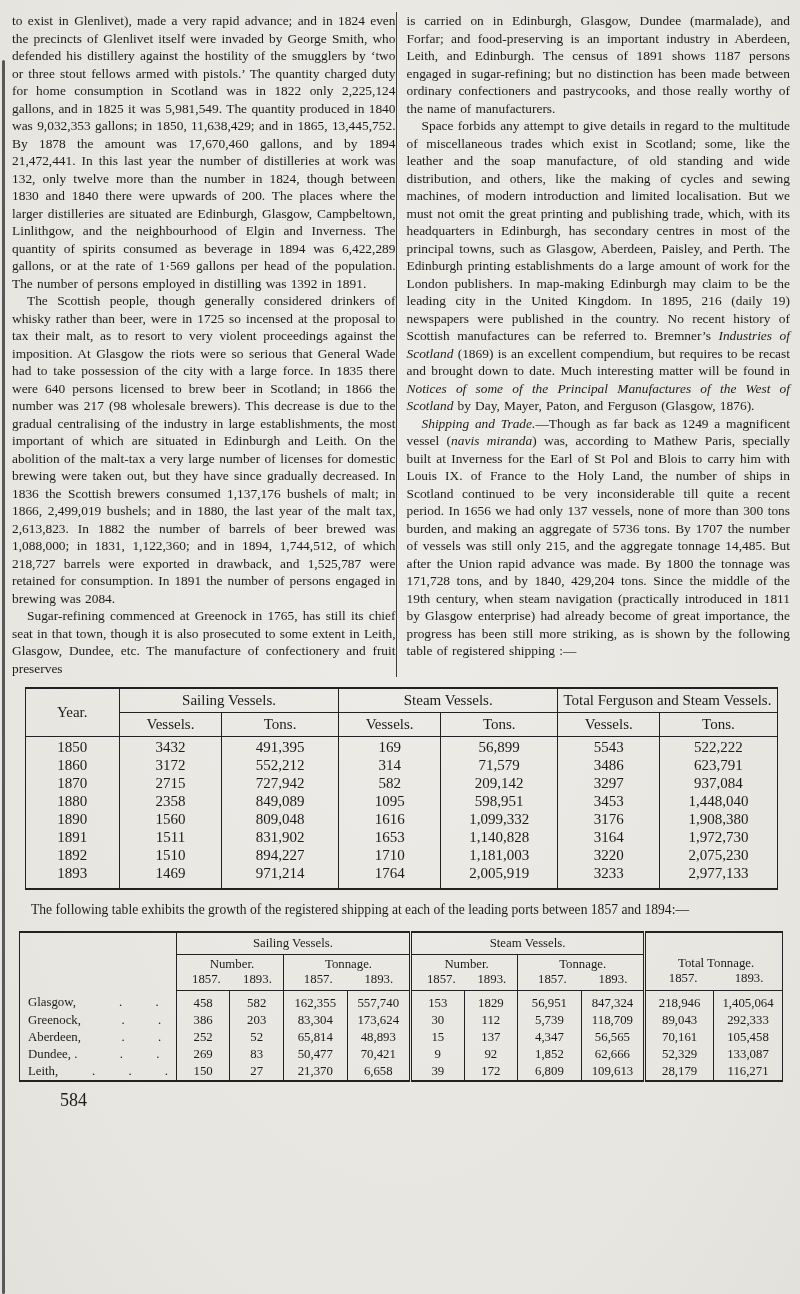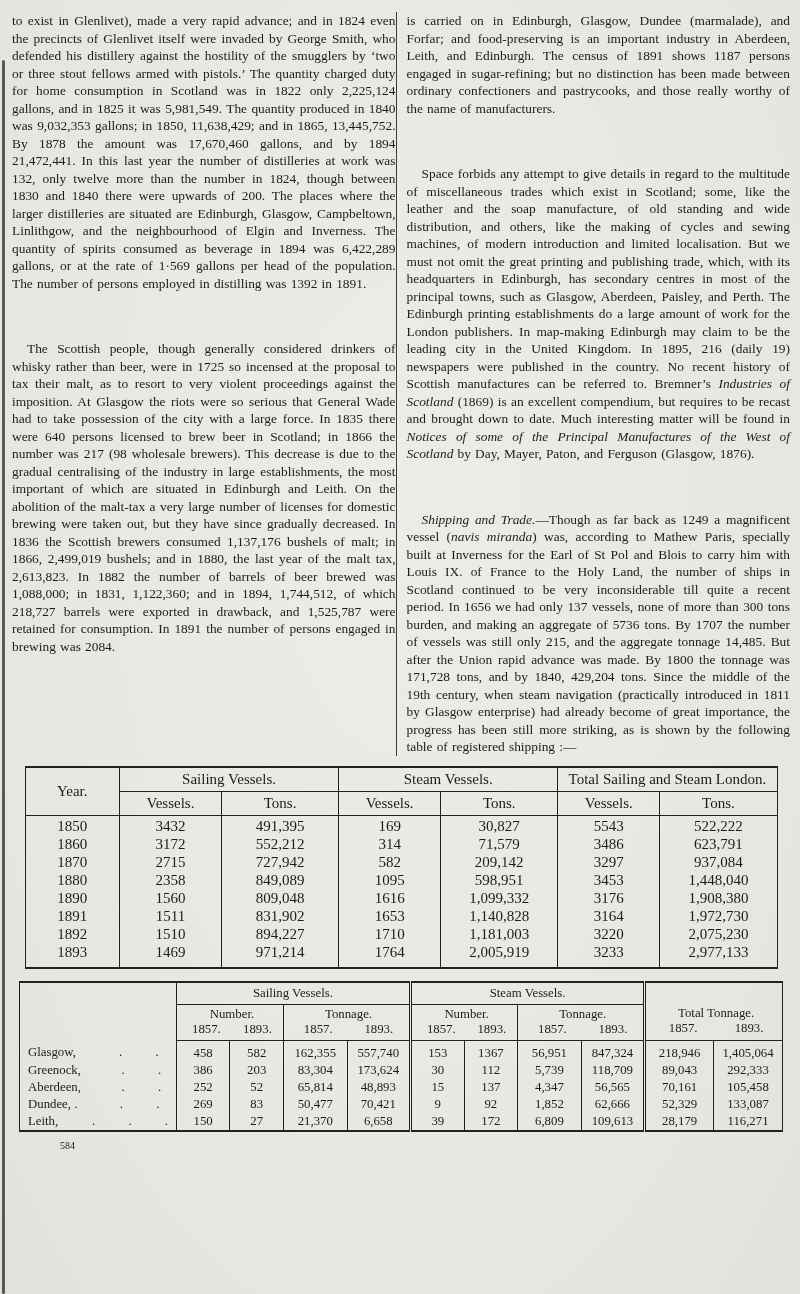--- a/index.html
+++ b/index.html
@@ -22,21 +22,21 @@
   }
   .cols{display:flex;align-items:stretch;}
   .col{
     width:50%;text-align:justify;
     font-size:13.4px;line-height:17.5px;
     word-spacing:.06em;
   }
   .col.left{border-right:1.2px solid #3b3b3b;}
   .col.right{padding-left:10px;}
   .col p{margin:0;}
-  .col p.ind{text-indent:15px;margin-top:48px;}
+  .col p.ind{text-indent:15px;}
   .it{font-style:italic;}
 
   table{border-collapse:collapse;table-layout:fixed;}
   .t1{
     width:753px;margin:10px auto 0 auto;font-size:15px;
     border:1.4px solid #222;border-top:2.4px solid #222;border-bottom:2.2px solid #222;
   }
   .t1 th{font-weight:normal;padding:3px 4px;}
   .t1 thead th{border-bottom:1.2px solid #222;}
   .t1 th,.t1 td{border-left:1.1px solid #222;text-align:center;}
@@ -71,34 +71,35 @@
   .t2 td.port .pdots{flex:1;text-align:center;word-spacing:30px;overflow:hidden;white-space:nowrap;padding-left:14px;}
   .t2 col.c-port{width:20.5%;}
   .t2 col.c-num{width:7%;}
   .t2 col.c-ton{width:8.3%;}
   .t2 col.c-tot{width:9%;}
 
   .t1 col.c1{width:12.5%;}
   .t1 col.cv{width:13.5%;}
   .t1 col.ct{width:15.5%;}
 
-  .pageno{margin:8px 0 0 48px;font-size:10px;}
+  .pageno{margin:8px 0 0 48px;font-size:18px;}
 </style>
 </head>
 <body>
 
 <div class="scan-edge"></div>
 
 <div class="page">
 
 
   <div class="cols">
     <div class="col left" id="left-col">
         <p><span>to exist in Glenlivet), made a very rapid advance; and in 1824 even the precincts of Glenlivet itself were invaded by George Smith, who defended his distillery against the hostility of the smugglers by ‘two or three stout fellows armed with pistols.’  The quantity charged duty for home consumption in Scotland was in 1822 only 2,225,124 gallons, and in 1825 it was 5,981,549.  The quantity produced in 1840 was 9,032,353 gallons; in 1850, 11,638,429; and in 1865, 13,445,752.  By 1878 the amount was 17,670,460 gallons, and by 1894 21,472,441.  In this last year the number of distilleries at work was 132, only twelve more than the number in 1824, though between 1830 and 1840 there were upwards of 200.  The places where the larger distilleries are situated are Edinburgh, Glasgow, Campbeltown, Linlithgow, and the neighbourhood of Elgin and Inverness.  The quantity of spirits consumed as beverage in 1894 was 6,422,289 gallons, or at the rate of 1·569 gallons per head of the population.  The number of persons employed in distilling was 1392 in 1891.</span></p>
         <p class="ind"><span>The Scottish people, though generally considered drinkers of whisky rather than beer, were in 1725 so incensed at the proposal to tax their malt, as to resort to very violent proceedings against the imposition.  At Glasgow the riots were so serious that General Wade had to take possession of the city with a large force.  In 1835 there were 640 persons licensed to brew beer in Scotland; in 1866 the number was 217 (98 wholesale brewers).  This decrease is due to the gradual centralising of the industry in large establishments, the most important of which are situated in Edinburgh and Leith.  On the abolition of the malt-tax a very large number of licenses for domestic brewing were taken out, but they have since gradually decreased.  In 1836 the Scottish brewers consumed 1,137,176 bushels of malt; in 1866, 2,499,019 bushels; and in 1880, the last year of the malt tax, 2,613,823.  In 1882 the number of barrels of beer brewed was 1,088,000; in 1831, 1,122,360; and in 1894, 1,744,512, of which 218,727 barrels were exported in drawback, and 1,525,787 were retained for consumption.  In 1891 the number of persons engaged in brewing was 2084.</span></p>
+        <p class="ind"><span>Sugar-refining commenced at Greenock in 1765, has still its chief seat in that town, though it is also prosecuted to some extent in Leith, Glasgow, Dundee, etc.  The manufacture of confectionery and fruit preserves</span></p>
       </div>
     <div class="col right" id="right-col">
         <p><span>is carried on in Edinburgh, Glasgow, Dundee (marmalade), and Forfar; and food-preserving is an important industry in Aberdeen, Leith, and Edinburgh.  The census of 1891 shows 1187 persons engaged in sugar-refining; but no distinction has been made between ordinary confectioners and pastrycooks, and those really worthy of the name of manufacturers.</span></p>
         <p class="ind"><span>Space forbids any attempt to give details in regard to the multitude of miscellaneous trades which exist in Scotland; some, like the leather and the soap manufacture, of old standing and wide distribution, and others, like the making of cycles and sewing machines, of modern introduction and limited localisation.  But we must not omit the great printing and publishing trade, which, with its headquarters in Edinburgh, has secondary centres in most of the principal towns, such as Glasgow, Aberdeen, Paisley, and Perth.  The Edinburgh printing establishments do a large amount of work for the London publishers.  In map-making Edinburgh may claim to be the leading city in the United Kingdom.  In 1895, 216 (daily 19) newspapers were published in the country.  No recent history of Scottish manufactures can be referred to.  Bremner’s </span><span class="it">Industries of Scotland</span><span> (1869) is an excellent compendium, but requires to be recast and brought down to date. Much interesting matter will be found in </span><span class="it">Notices of some of the Principal Manufactures of the West of Scotland</span><span> by Day, Mayer, Paton, and Ferguson (Glasgow, 1876).</span></p>
         <p class="ind"><span class="it">Shipping and Trade.</span><span>—Though as far back as 1249 a magnificent vessel (</span><span class="it">navis miranda</span><span>) was, according to Mathew Paris, specially built at Inverness for the Earl of St Pol and Blois to carry him with Louis IX. of France to the Holy Land, the number of ships in Scotland continued to be very inconsiderable till quite a recent period.  In 1656 we had only 137 vessels, none of more than 300 tons burden, and making an aggregate of 5736 tons.  By 1707 the number of vessels was still only 215, and the aggregate tonnage 14,485.  But after the Union rapid advance was made. By 1800 the tonnage was 171,728 tons, and by 1840, 429,204 tons.  Since the middle of the 19th century, when steam navigation (practically introduced in 1811 by Glasgow enterprise) had already become of great importance, the progress has been still more striking, as is shown by the following table of registered shipping :—</span></p>
       </div>
   </div>
 
   <table class="t1">
     <colgroup>
@@ -108,38 +109,38 @@
         <col class="cv">
         <col class="ct">
         <col class="cv">
         <col class="ct">
     </colgroup>
     <thead>
       <tr>
         <th class="c-year" rowspan="2">Year.</th>
         <th class="grp" colspan="2">Sailing Vessels.</th>
         <th class="grp" colspan="2">Steam Vessels.</th>
-        <th class="grp" colspan="2">Total Sailing and Steam London.</th>
+        <th class="grp" colspan="2">Total Ferguson and Steam Vessels.</th>
       </tr>
       <tr>
         <th class="sub">Vessels.</th>
         <th class="sub">Tons.</th>
         <th class="sub">Vessels.</th>
         <th class="sub">Tons.</th>
         <th class="sub">Vessels.</th>
         <th class="sub">Tons.</th>
       </tr>
     </thead>
     <tbody id="t1-body">
         <tr>
           <td class="c-year">1850</td>
           <td>3432</td>
           <td>491,395</td>
           <td>169</td>
-          <td>30,827</td>
+          <td>56,899</td>
           <td>5543</td>
           <td>522,222</td>
         </tr>
         <tr>
           <td class="c-year">1860</td>
           <td>3172</td>
           <td>552,212</td>
           <td>314</td>
           <td>71,579</td>
           <td>3486</td>
@@ -195,20 +196,21 @@
           <td>1469</td>
           <td>971,214</td>
           <td>1764</td>
           <td>2,005,919</td>
           <td>3233</td>
           <td>2,977,133</td>
         </tr>
       </tbody>
   </table>
 
+  <p class="mid-para"><span class="ind-first"></span><span><span>The following table exhibits the growth of the registered shipping at each of the leading ports between 1857 and 1894:—</span></span></p>
 
   <table class="t2">
     <colgroup>
       <col class="c-port">
       <col class="c-num">
         <col class="c-num">
         <col class="c-ton">
         <col class="c-ton">
       <col class="c-num">
         <col class="c-num">
@@ -266,21 +268,21 @@
         <tr>
           <td class="port">
             <span>Glasgow,</span>
             <span class="pdots">. .</span>
           </td>
           <td>458</td>
           <td>582</td>
           <td>162,355</td>
           <td>557,740</td>
           <td class="dbl">153</td>
-          <td>1367</td>
+          <td>1829</td>
           <td>56,951</td>
           <td>847,324</td>
           <td class="dbl">218,946</td>
           <td>1,405,064</td>
         </tr>
         <tr>
           <td class="port">
             <span>Greenock,</span>
             <span class="pdots">. .</span>
           </td>

